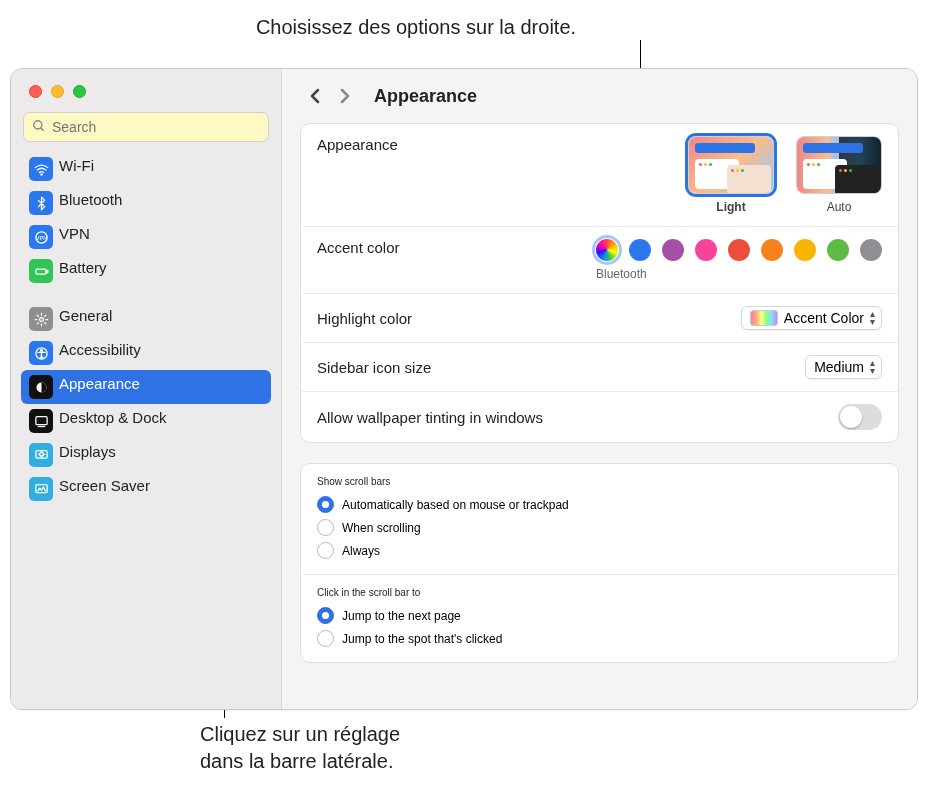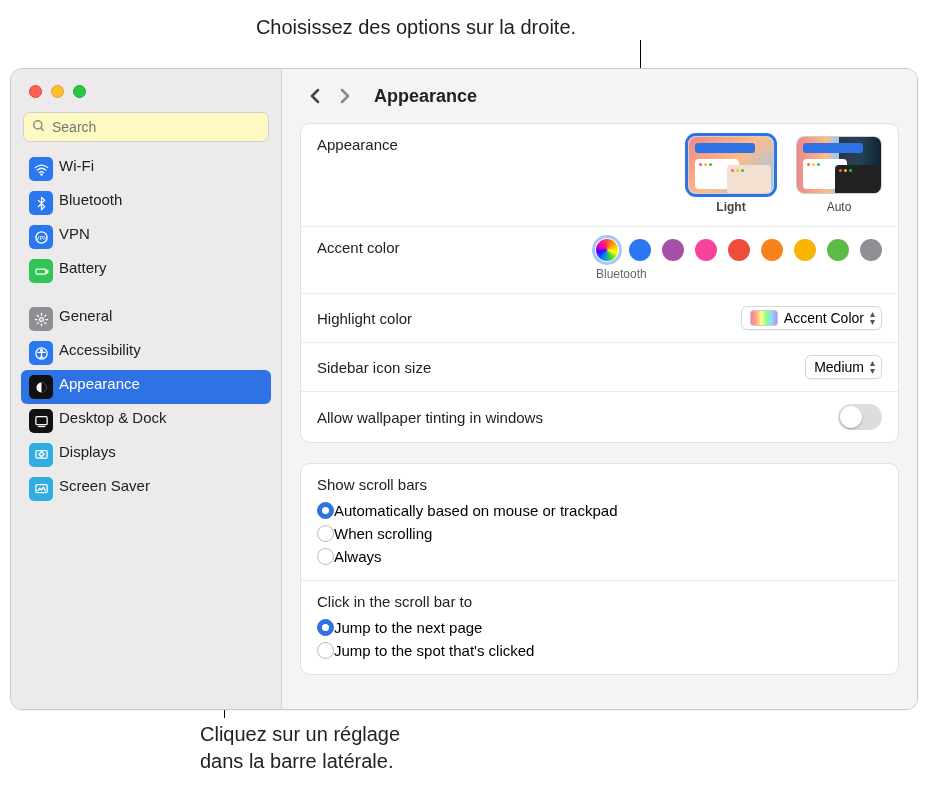--- a/index.html
+++ b/index.html
@@ -75,26 +75,26 @@
   .multicolor { background: conic-gradient(#f44,#fa0,#ff0,#4c4,#08f,#40f,#f0a,#f44); }
   .accent-sub { font-size:12px; color:#666; margin-top:6px; }
 
   .popup { display:flex; align-items:center; gap:6px; border:1px solid #d6d6d6; border-radius:6px; padding:3px 6px 3px 8px; background:#fff; font-size:14px; cursor:default; box-shadow:0 1px 1px rgba(0,0,0,0.05);}
   .popup .caret { color:#555; font-size:10px; line-height:8px; display:flex; flex-direction:column; }
   .grad-chip { width:28px; height:16px; border-radius:3px; background:linear-gradient(90deg,#f7b,#fa7,#ff8,#8f8,#8df,#b8f); border:0.5px solid #ccc; }
 
   .toggle { width:44px; height:26px; border-radius:13px; background:#ddd; position:relative; cursor:default; }
   .toggle::after { content:""; position:absolute; left:2px; top:2px; width:22px; height:22px; border-radius:50%; background:#fff; box-shadow:0 1px 2px rgba(0,0,0,0.3); }
 
-  .radio-line { display:flex; align-items:center; padding:3px 0; font-size:15px; }
+  .radio-line { display:flex; align-items:center; gap:8px; padding:3px 0; font-size:12px; }
   .radio { width:17px; height:17px; border-radius:50%; border:1px solid #b8b8b8; background:#fff; display:flex; align-items:center; justify-content:center; flex-shrink:0; }
   .radio.checked { border-color:#2f72e3; background:#2f72e3; }
   .radio.checked::after { content:""; width:7px; height:7px; border-radius:50%; background:#fff; }
 
-  .section-head { font-size:15px; color:#222; margin-bottom:6px; }
+  .section-head { font-size:10px; color:#222; margin-bottom:6px; }
 </style>
 </head>
 <body>
 
 <div class="annotation" style="left:166px; top:14px; width:500px; text-align:center;">Choisissez des options sur la droite.</div>
 <div class="ann-line" style="left:640px; top:40px; width:1px; height:90px;"></div>
 
 <div class="annotation" style="left:200px; top:721px;">
   <div>Cliquez sur un réglage</div>
   <div>dans la barre latérale.</div>

